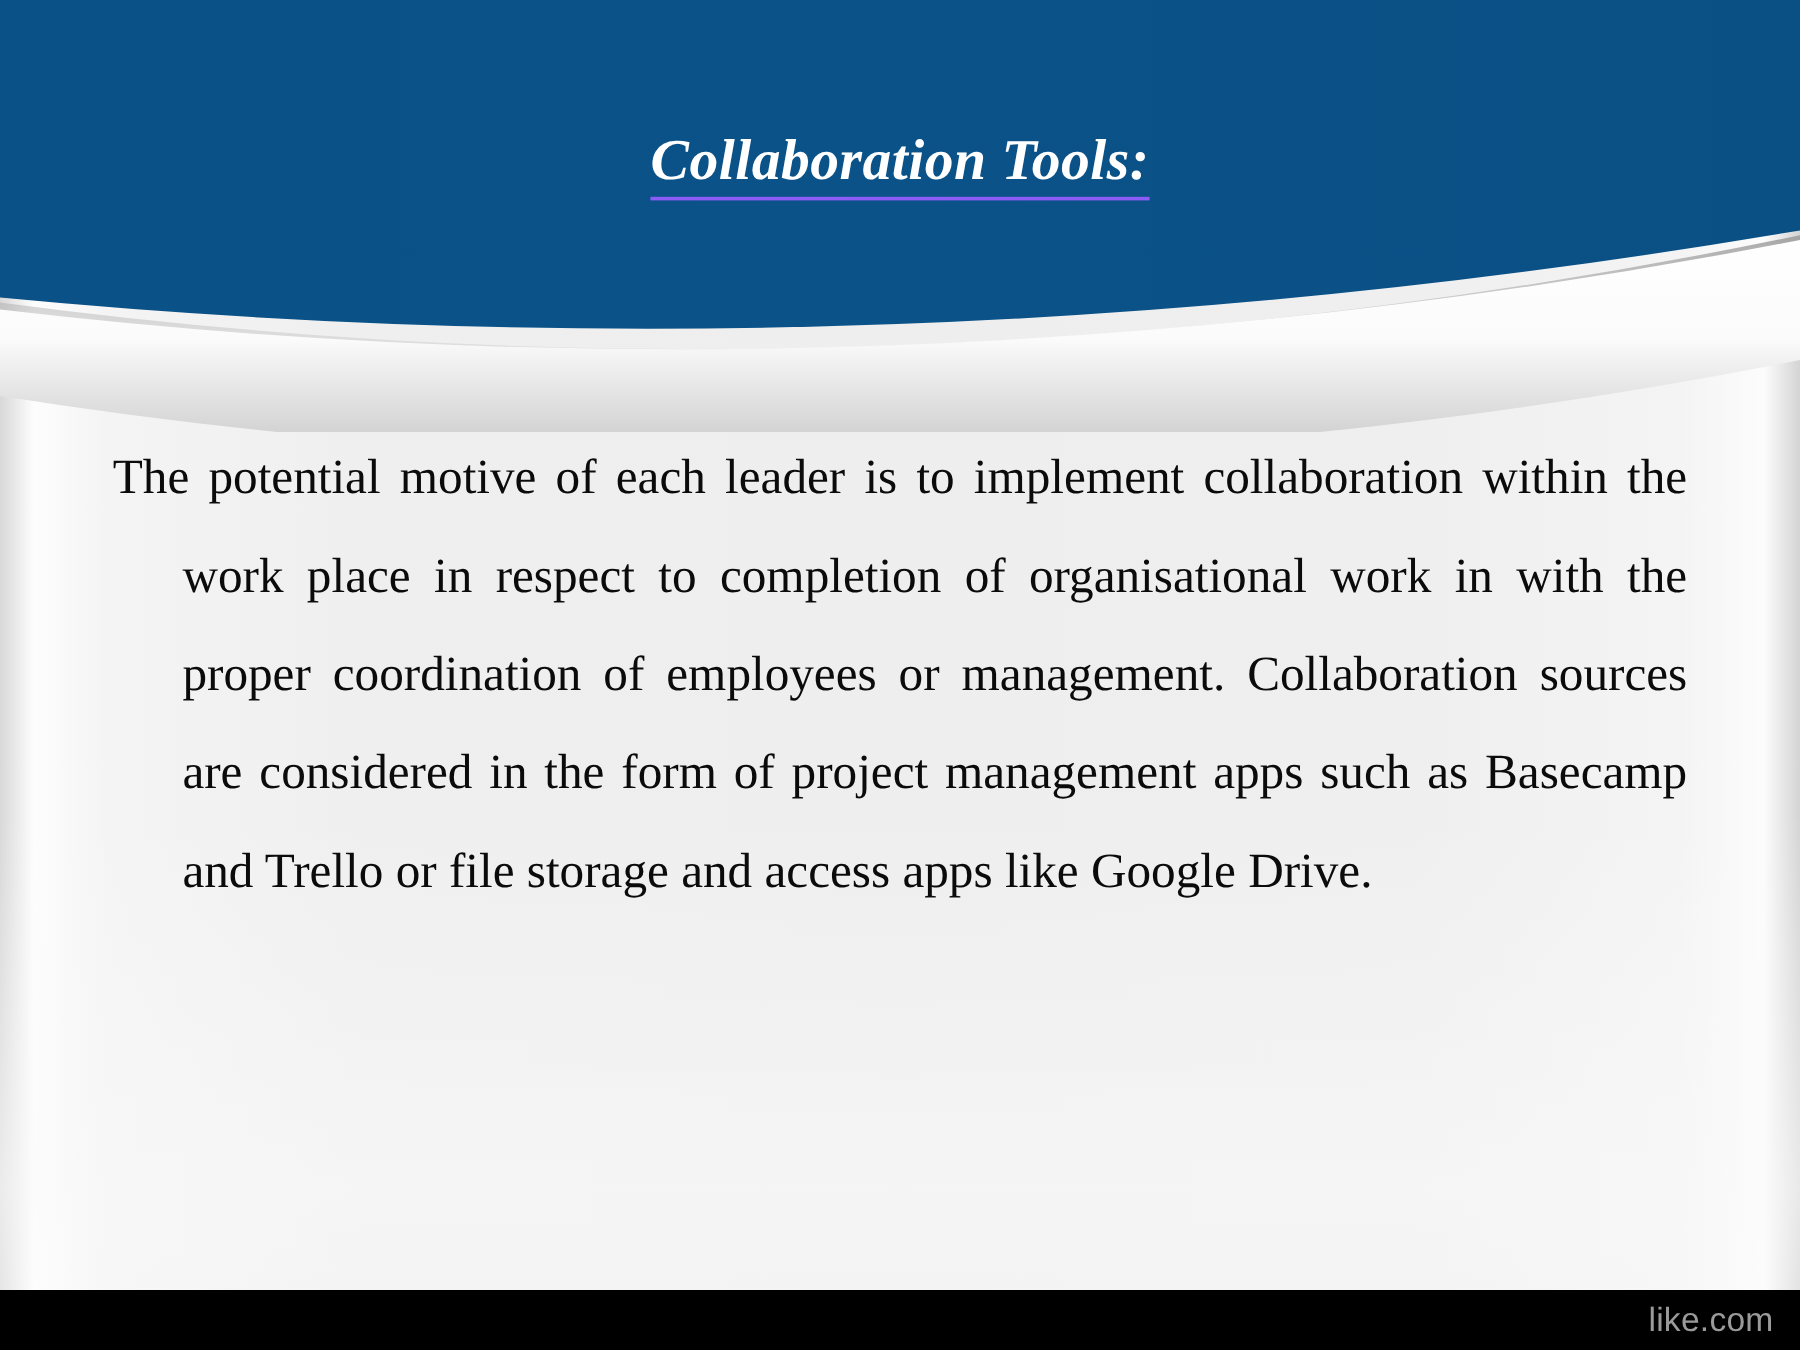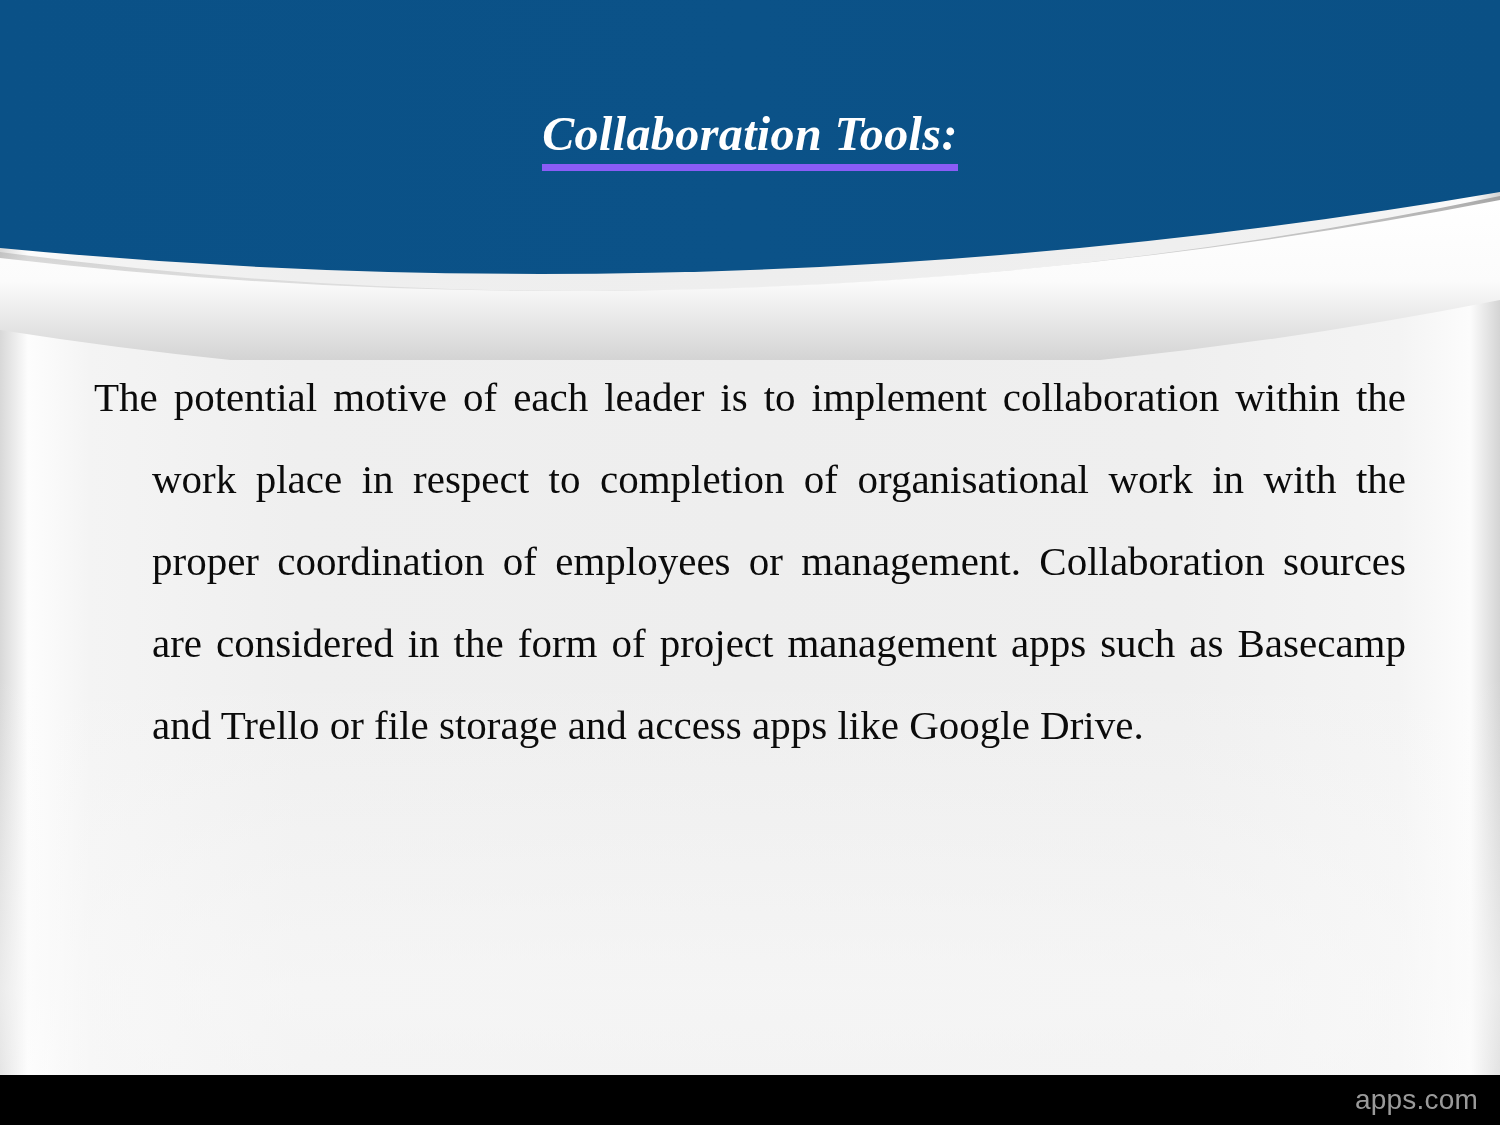--- a/index.html
+++ b/index.html
@@ -70,21 +70,21 @@
     color: #ffffff;
     font-family: "Liberation Serif", "DejaVu Serif", serif;
     font-size: 48px;
     font-weight: bold;
     font-style: italic;
     letter-spacing: 0.4px;
     line-height: 1.15;
   }
   .slide-title .title-text {
     display: inline-block;
-    border-bottom: 7px solid #8b5cf6;
+    border-bottom: 3px solid #8b5cf6;
     padding-bottom: 3px;
   }
 
   
   .content-block {
     position: absolute;
     left: 90px;
     top: 352px;
     width: 1320px;
   }
@@ -161,16 +161,16 @@
 
   <div class="slide-title">
     <span class="title-text">Collaboration Tools:</span>
   </div>
 
   <div class="content-block">
     <p class="body-paragraph">The potential motive of each leader is to implement collaboration within the work place in respect to completion of organisational work in with the proper coordination of employees or management. Collaboration sources are considered in the form of project management apps such as Basecamp and Trello or file storage and access apps like Google Drive.</p>
   </div>
 
   <div class="footer-bar">
-    <span class="footer-watermark">apps.com</span>
+    <span class="footer-watermark">like.com</span>
   </div>
 
 </div>
 
 </body></html>

